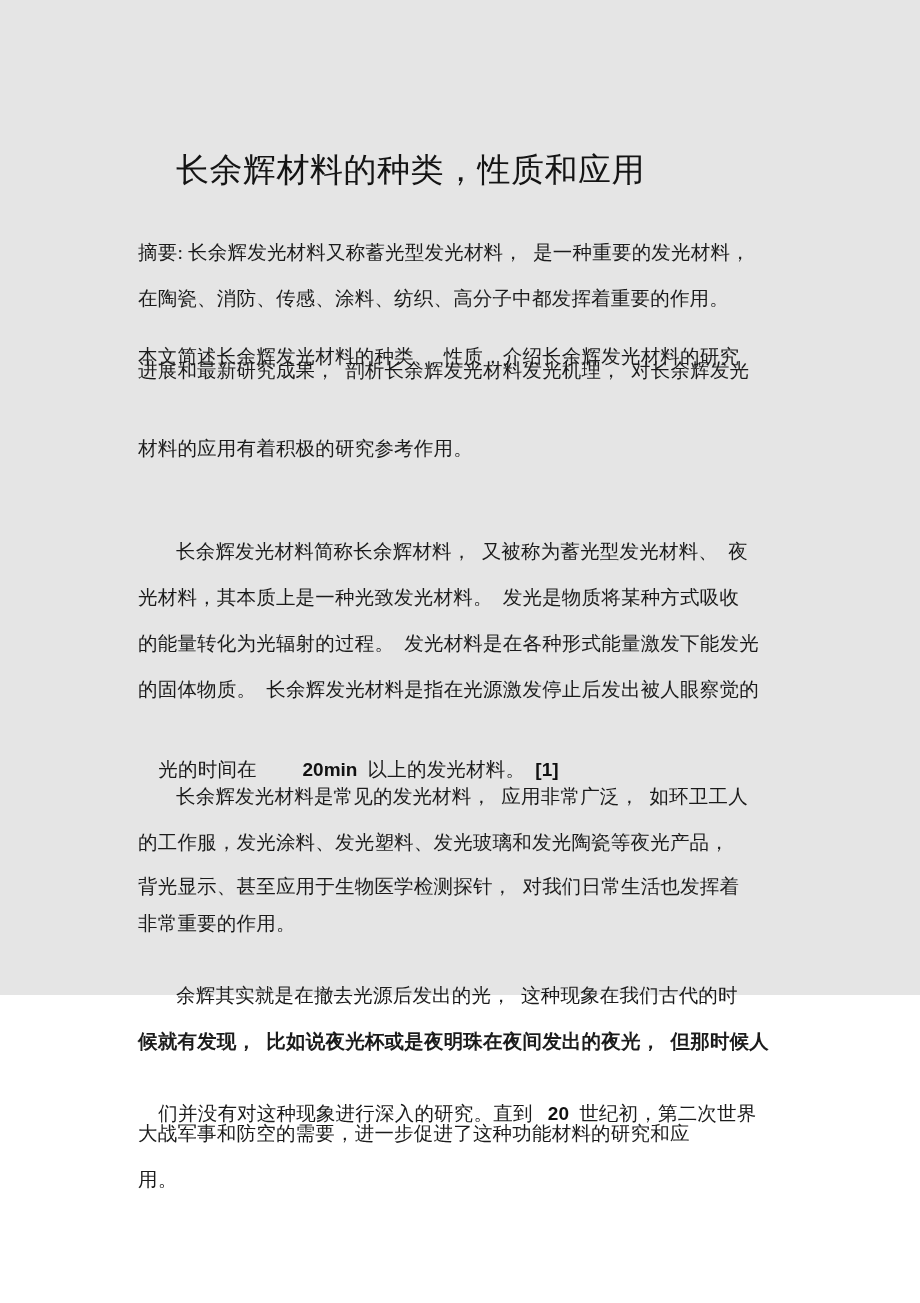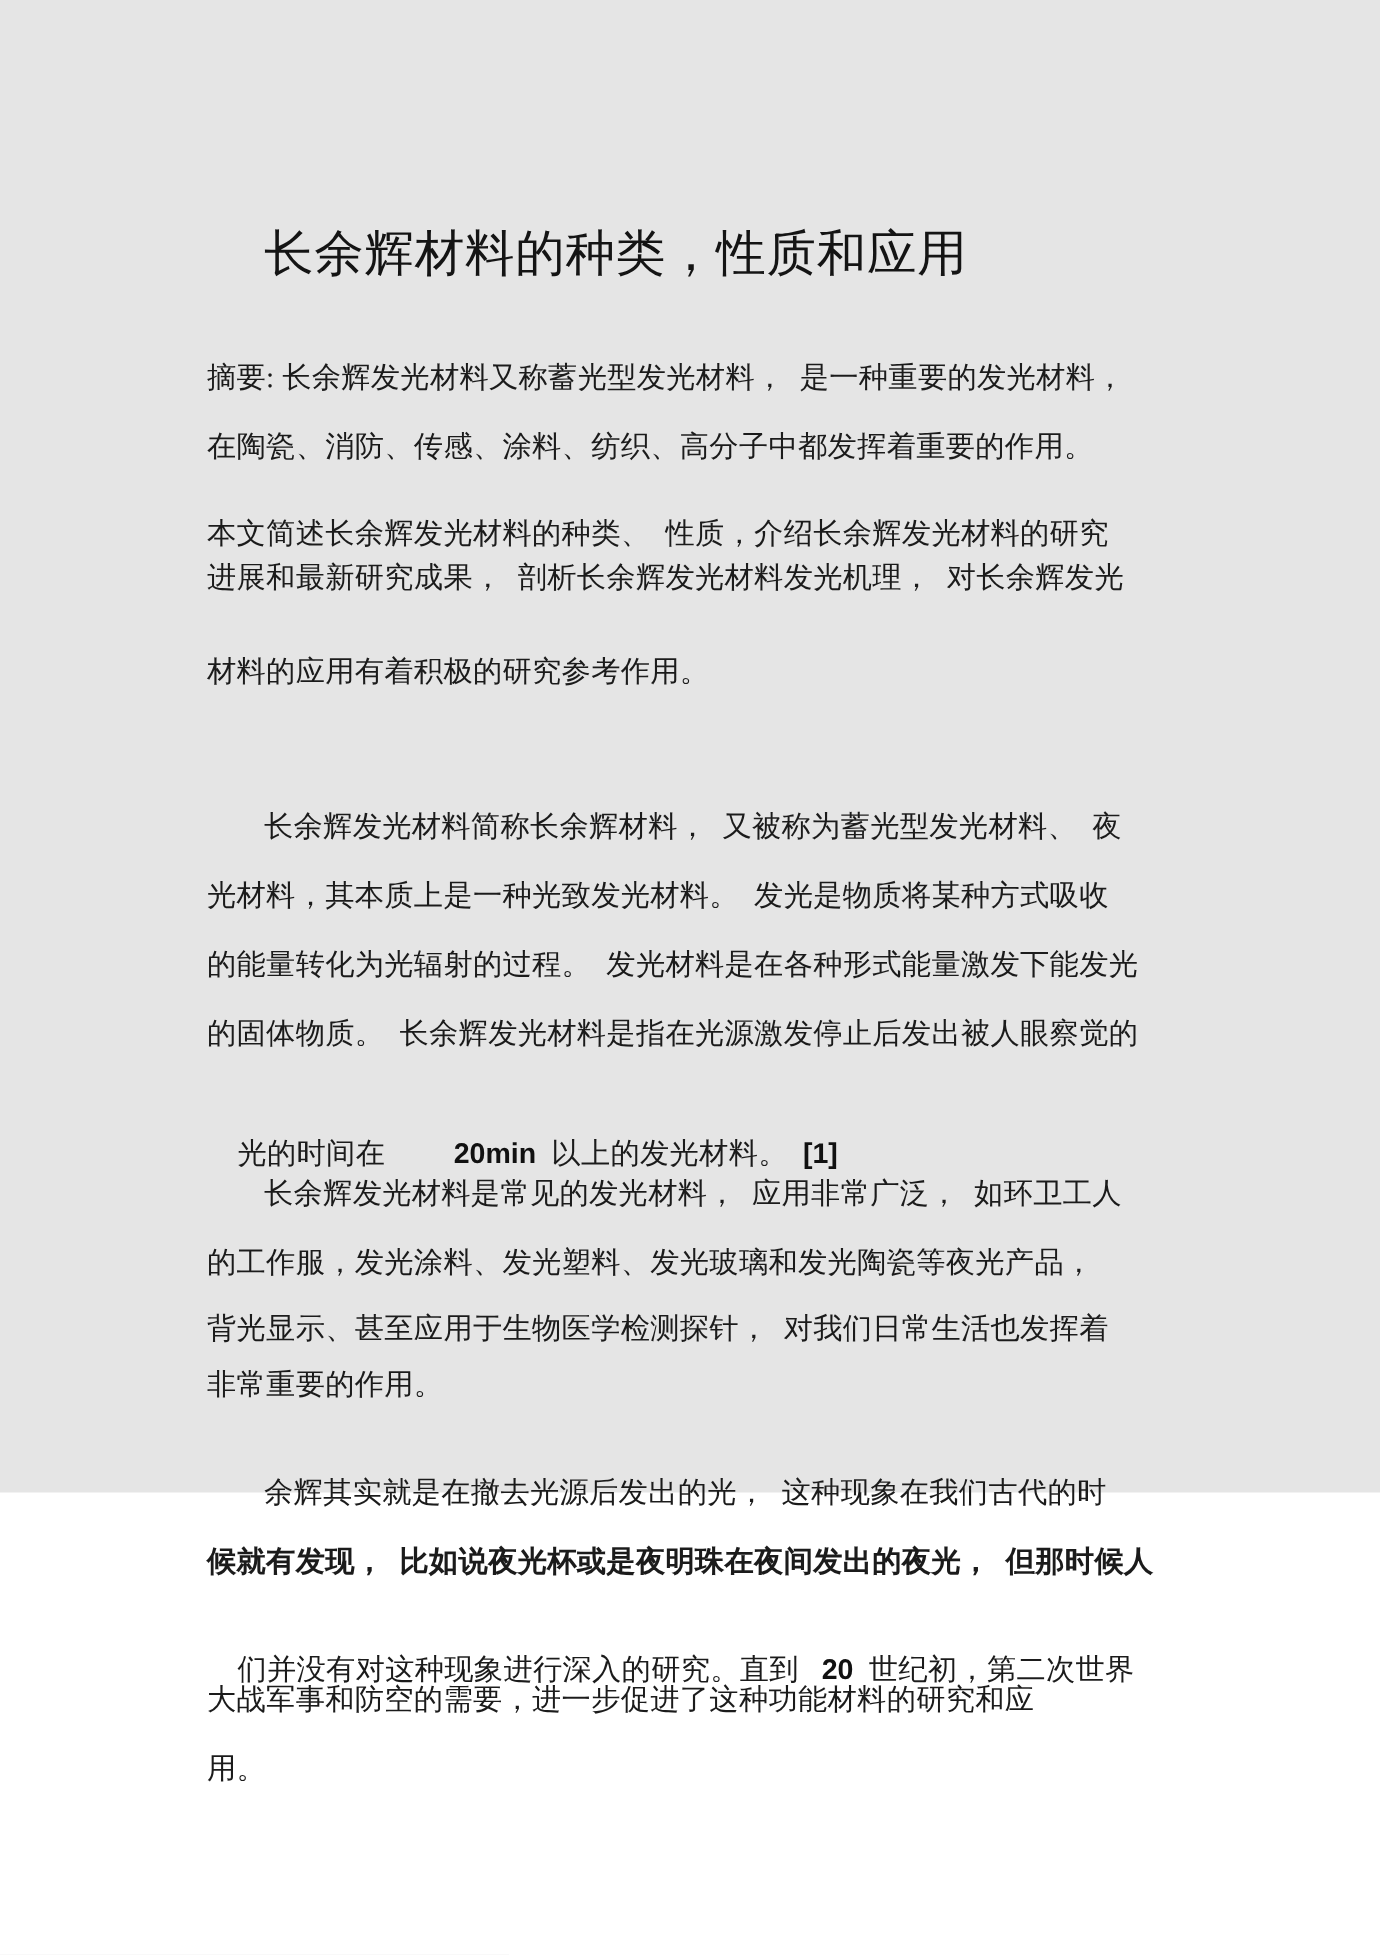--- a/index.html
+++ b/index.html
@@ -71,21 +71,21 @@
 <div class="page">
 
   <h1 class="doc-title">长余辉材料的种类，性质和应用</h1>
 
   <div class="line" style="top:240px;">摘要: 长余辉发光材料又称蓄光型发光材料，  是一种重要的发光材料，</div>
 
   <div class="line" style="top:286px;">在陶瓷、消防、传感、涂料、纺织、高分子中都发挥着重要的作用。</div>
 
   <div class="line" style="top:344px;">本文简述长余辉发光材料的种类、  性质，介绍长余辉发光材料的研究</div>
 
-  <div class="line" style="top:373px;">进展和最新研究成果，  剖析长余辉发光材料发光机理，  对长余辉发光</div>
+  <div class="line" style="top:358px;">进展和最新研究成果，  剖析长余辉发光材料发光机理，  对长余辉发光</div>
 
   <div class="line" style="top:436px;">材料的应用有着积极的研究参考作用。</div>
 
 
   <div class="line indent" style="top:539px;">长余辉发光材料简称长余辉材料，  又被称为蓄光型发光材料、  夜</div>
 
   <div class="line" style="top:585px;">光材料，其本质上是一种光致发光材料。  发光是物质将某种方式吸收</div>
 
   <div class="line" style="top:631px;">的能量转化为光辐射的过程。  发光材料是在各种形式能量激发下能发光</div>
 

